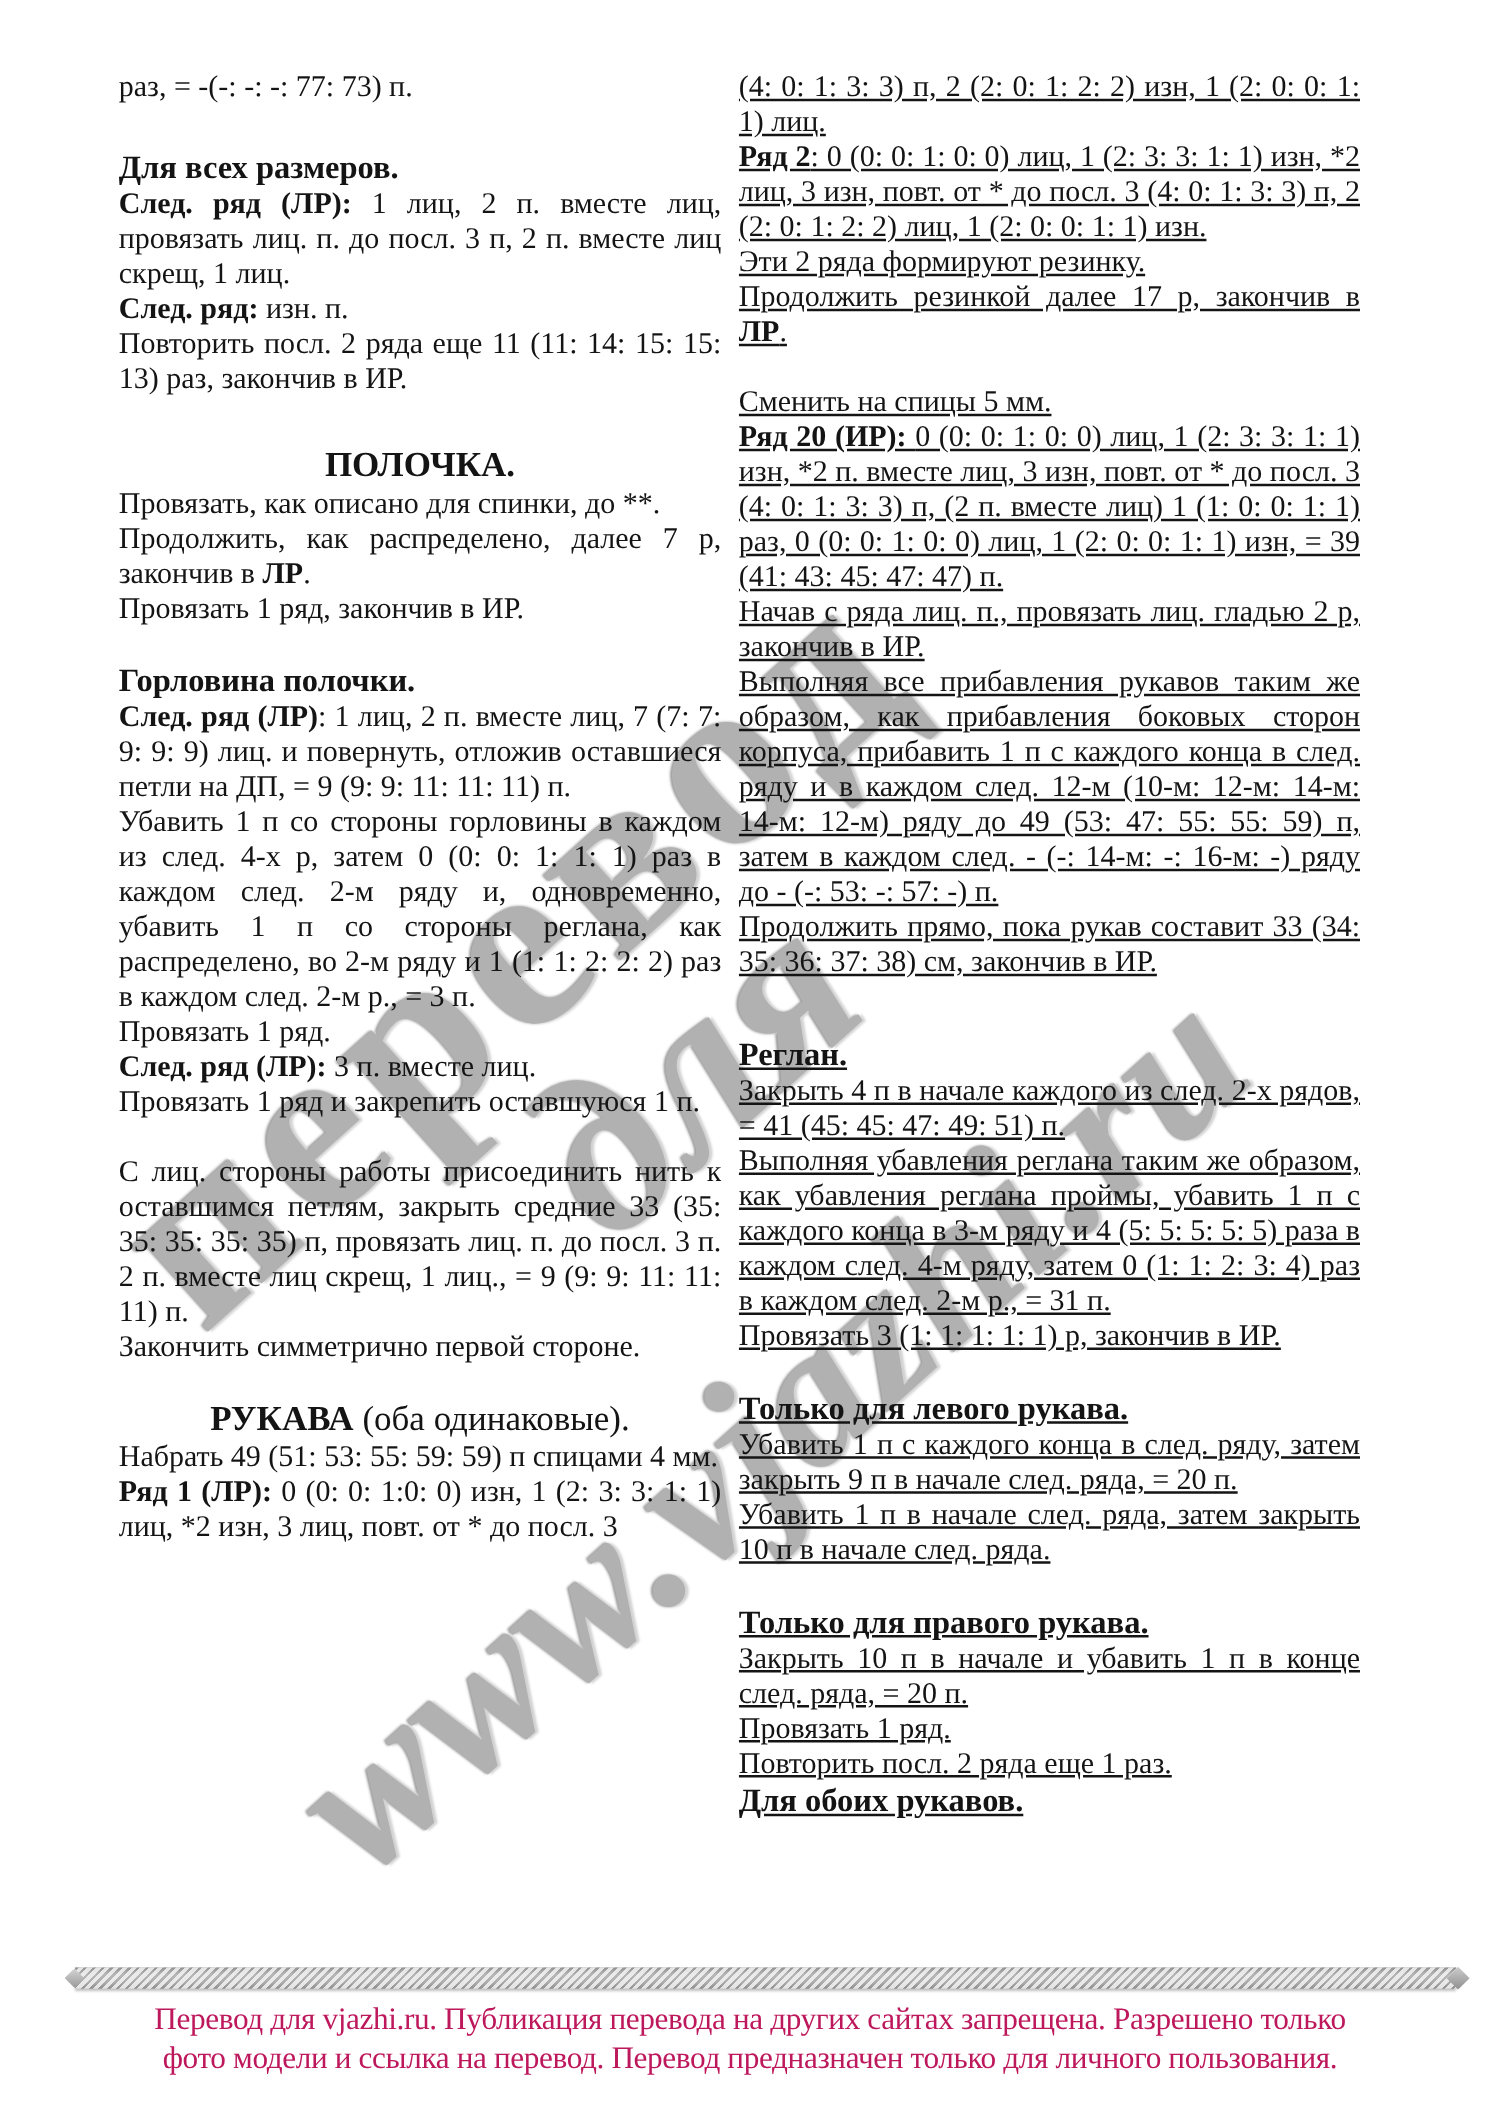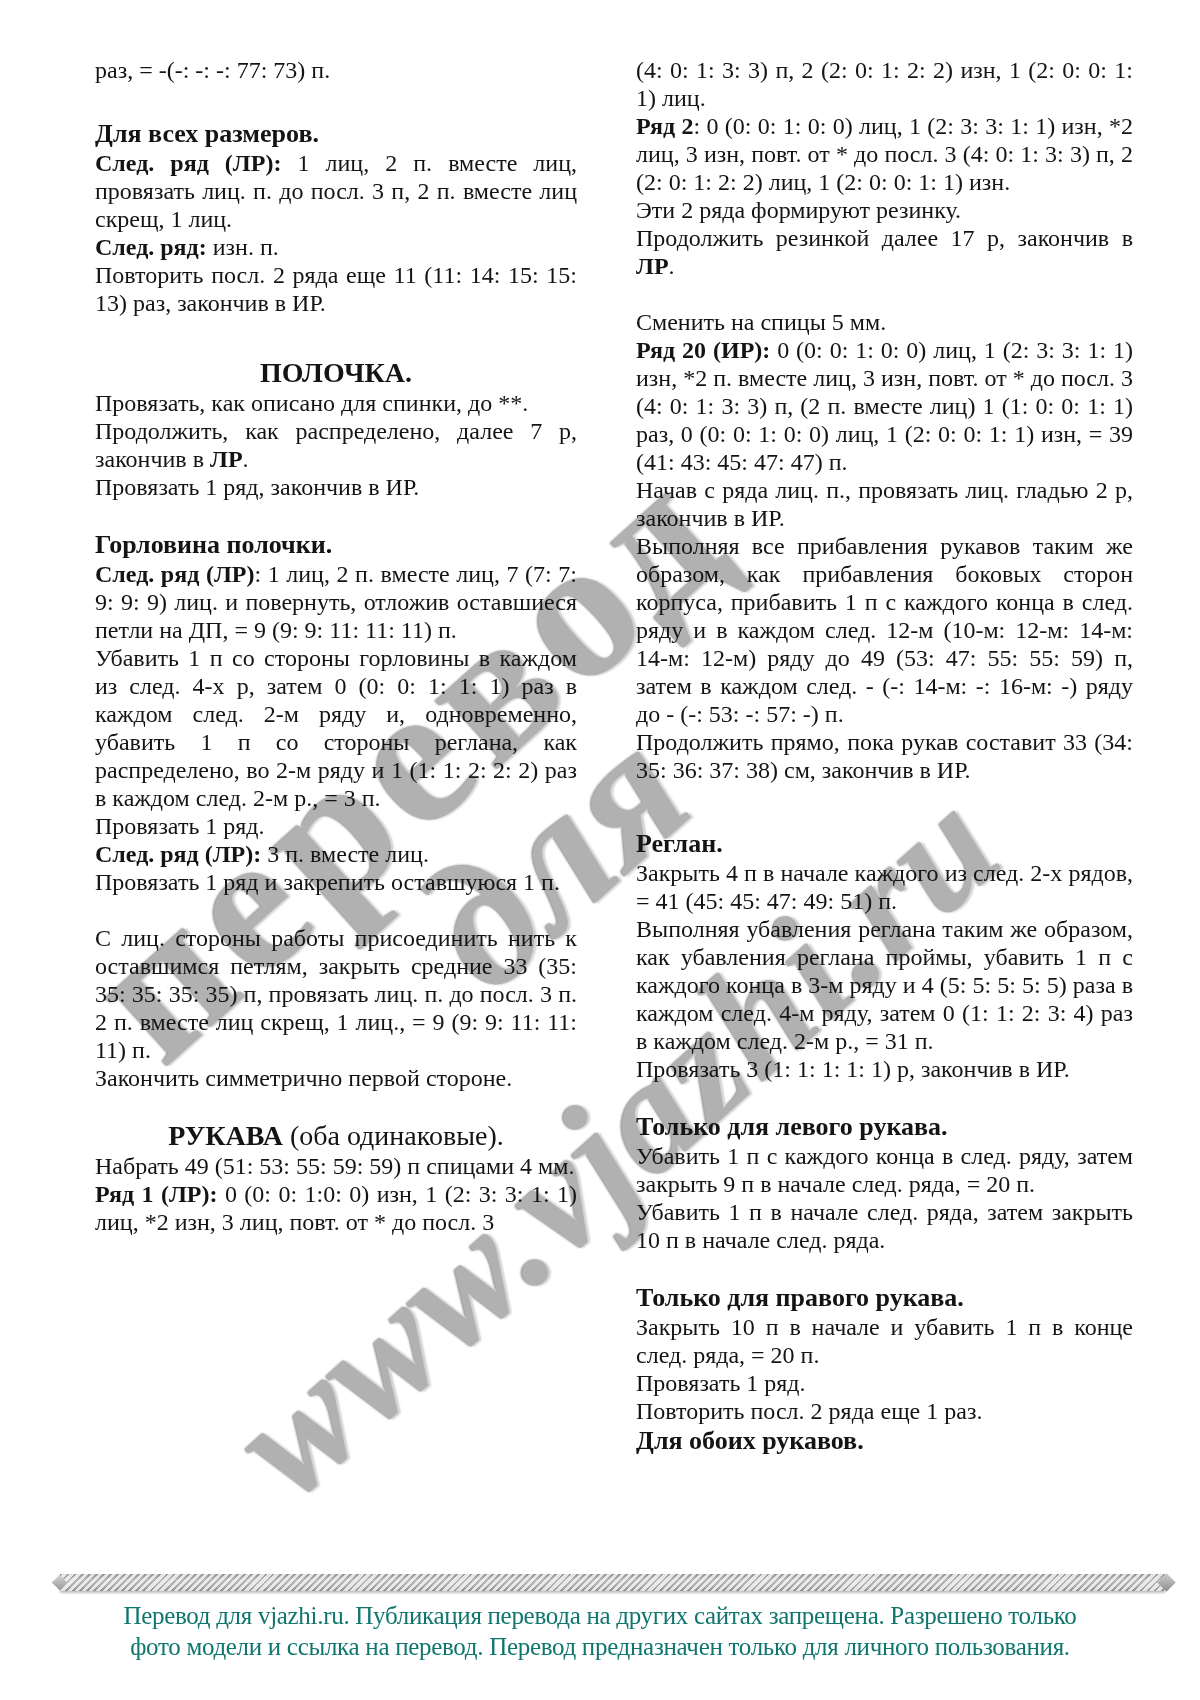--- a/index.html
+++ b/index.html
@@ -17,21 +17,21 @@
   }
   .wm-1{left:118px;top:905px;font-size:200px;letter-spacing:10px;}
   .wm-2{left:448px;top:845px;font-size:185px;font-style:italic;}
   .wm-3{left:258px;top:1372px;font-size:160px;font-style:italic;letter-spacing:2px;}
   
   .col{
     position:absolute;top:56px;height:1512px;overflow:hidden;
     font-size:24px;line-height:28px;text-align:justify;z-index:2;
   }
   .col-left{left:95px;width:482px;}
-  .col-right{left:636px;width:497px;}
+  .col-right{left:591px;width:497px;text-decoration:underline;}
   .col p{margin:0;padding:0;text-align:justify;}
   .col p.h1{font-weight:bold;font-size:28px;line-height:32px;text-align:center;}
   .col p.h2{font-weight:bold;font-size:26px;line-height:31px;text-align:left;}
   .col p.h1 span,.col p.h2 span{font-weight:normal;font-size:28px;}
   
   .divider{
     position:absolute;left:60px;top:1574px;width:1105px;height:17px;z-index:2;
     background:
       repeating-linear-gradient(135deg,rgba(140,140,140,.55) 0 2px,rgba(235,235,235,.9) 2px 5px),
       linear-gradient(#9a9a9a,#ededed 35%,#d6d6d6 70%,#8f8f8f);
@@ -43,21 +43,21 @@
     transform:rotate(45deg);
   }
   .divider::before{
     content:"";position:absolute;left:-6px;top:3px;width:11px;height:11px;
     background:linear-gradient(135deg,#d5d5d5,#9a9a9a);
     transform:rotate(45deg);
   }
   
   .footer{
     position:absolute;left:0;top:1600px;width:1200px;text-align:center;
-    font-size:25px;line-height:31px;letter-spacing:-0.3px;color:#0f766e;z-index:2;
+    font-size:25px;line-height:31px;letter-spacing:-0.3px;color:#be185d;z-index:2;
   }
 </style>
 </head>
 <body>
 
 <div class="page">
 
   <div class="wm wm-1">перевод</div>
   <div class="wm wm-2">для</div>
   <div class="wm wm-3">www.vjazhi.ru</div>

